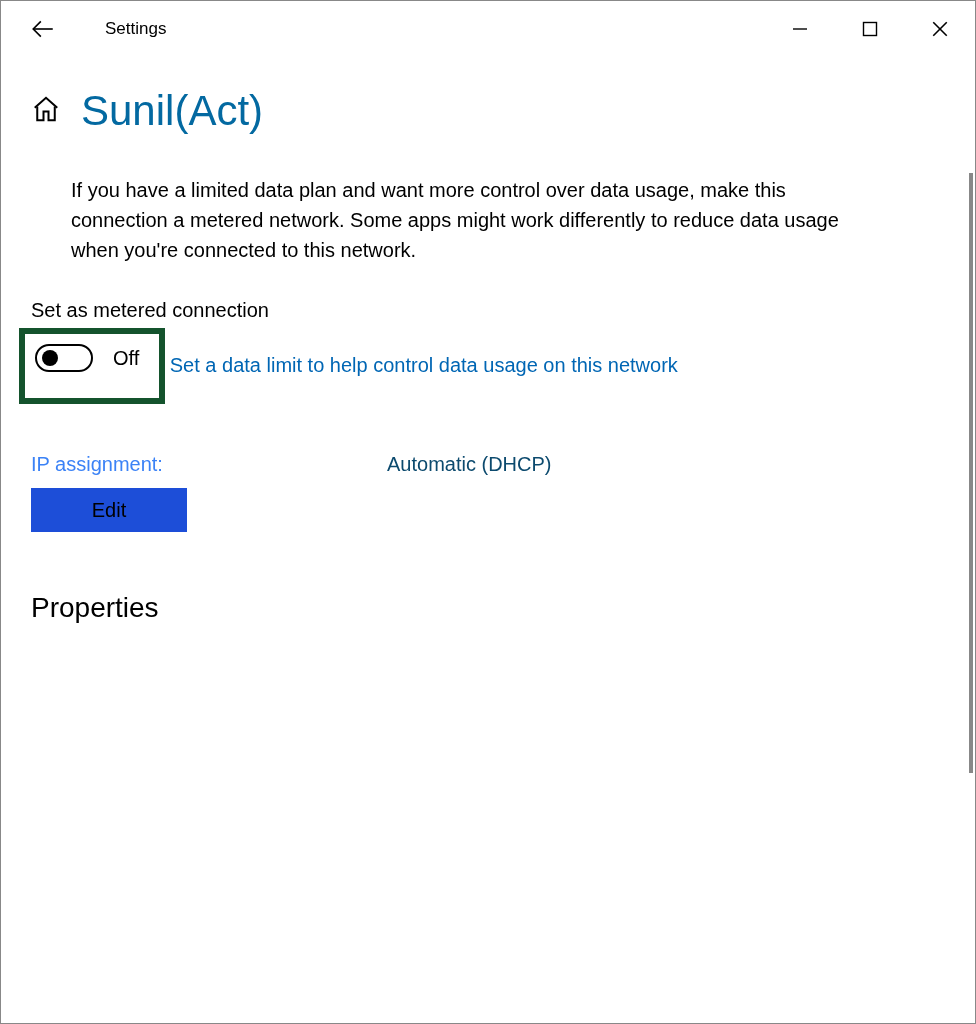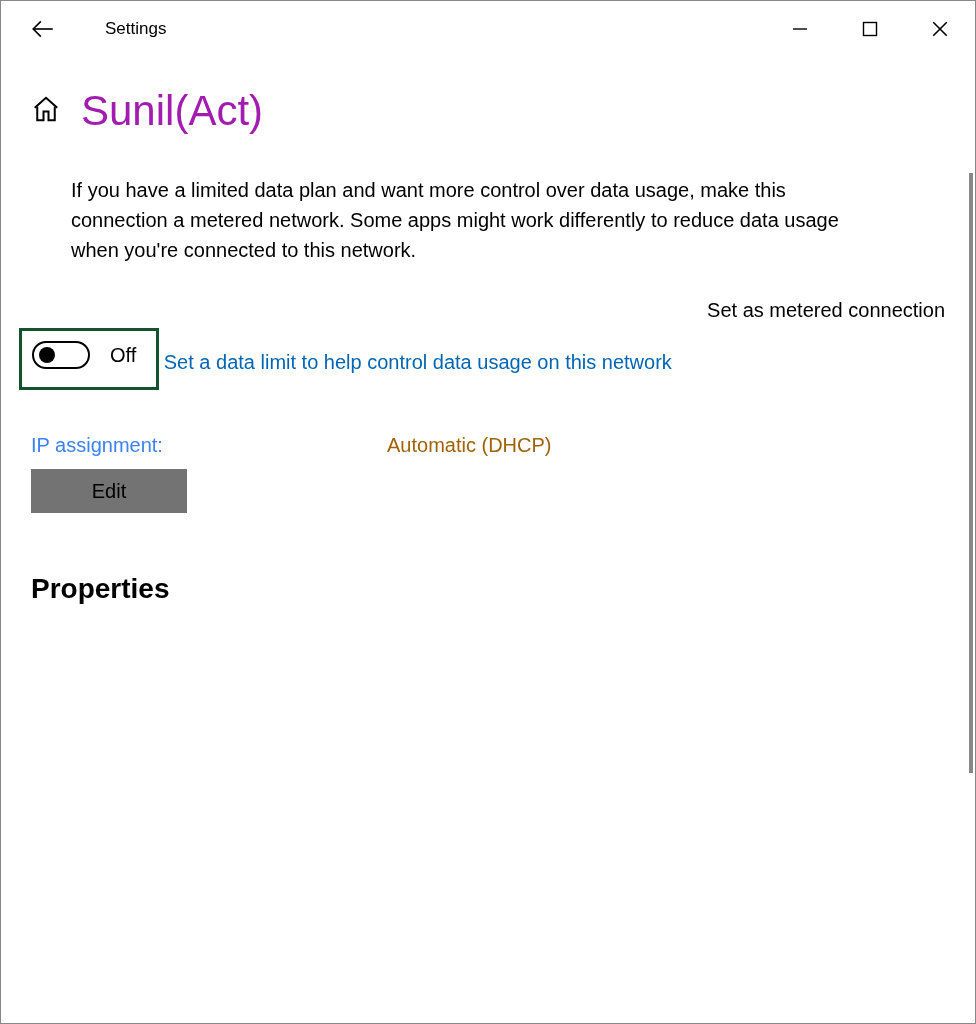--- a/index.html
+++ b/index.html
@@ -55,21 +55,21 @@
       display: flex;
       align-items: center;
       margin-bottom: 40px;
     }
     .home-icon {
       margin-right: 20px;
     }
     .page-title {
       font-size: 42px;
       font-weight: 400;
-      color: #a21caf;
+      color: #0369a1;
     }
     .section-heading {
       font-size: 28px;
       font-weight: 600;
       color: #000;
       margin-bottom: 32px;
     }
     .body-text {
       font-size: 20px;
       font-weight: 400;
@@ -77,27 +77,26 @@
       line-height: 1.5;
       margin-bottom: 34px;
       max-width: 800px;
       margin-left: 40px;
     }
     .setting-label {
       font-size: 20px;
       font-weight: 400;
       color: #000;
       margin-bottom: 6px;
-      text-align: right;
     }
     .highlight-box {
-      border: 3px solid #14532d;
+      border: 6px solid #14532d;
       display: inline-flex;
       align-items: center;
-      padding: 10px 20px 18px 10px;
+      padding: 10px 20px 26px 10px;
       margin-bottom: 22px;
       margin-left: -12px;
     }
     .toggle {
       width: 58px;
       height: 28px;
       border: 2.5px solid #000;
       border-radius: 14px;
       position: relative;
       display: inline-block;
@@ -117,56 +116,56 @@
     .toggle-state {
       font-size: 20px;
       margin-left: 20px;
       color: #000;
     }
     .link-text {
       font-size: 20px;
       color: #0066b4;
       cursor: pointer;
       display: inline-block;
-      margin-bottom: 60px;
+      margin-bottom: 76px;
     }
     .ip-heading {
       font-size: 28px;
       font-weight: 600;
       color: #000;
       margin-bottom: 28px;
     }
     .ip-row {
       display: flex;
       margin-bottom: 10px;
     }
     .ip-label {
       font-size: 20px;
       color: #3b82f6;
       width: 356px;
     }
     .ip-value {
       font-size: 20px;
-      color: #a16207;
+      color: #0c4a6e;
     }
     .edit-button {
       width: 156px;
       height: 44px;
-      background: #737373;
+      background: #1d4ed8;
       border: none;
       font-size: 20px;
       font-family: inherit;
       color: #000;
       cursor: pointer;
       margin-top: 2px;
       margin-bottom: 60px;
     }
     .properties-heading {
       font-size: 28px;
-      font-weight: 700;
+      font-weight: 400;
       color: #000;
     }
     .scrollbar {
       position: absolute;
       right: 2px;
       top: 172px;
       width: 4px;
       height: 600px;
       background: #888;
     }

